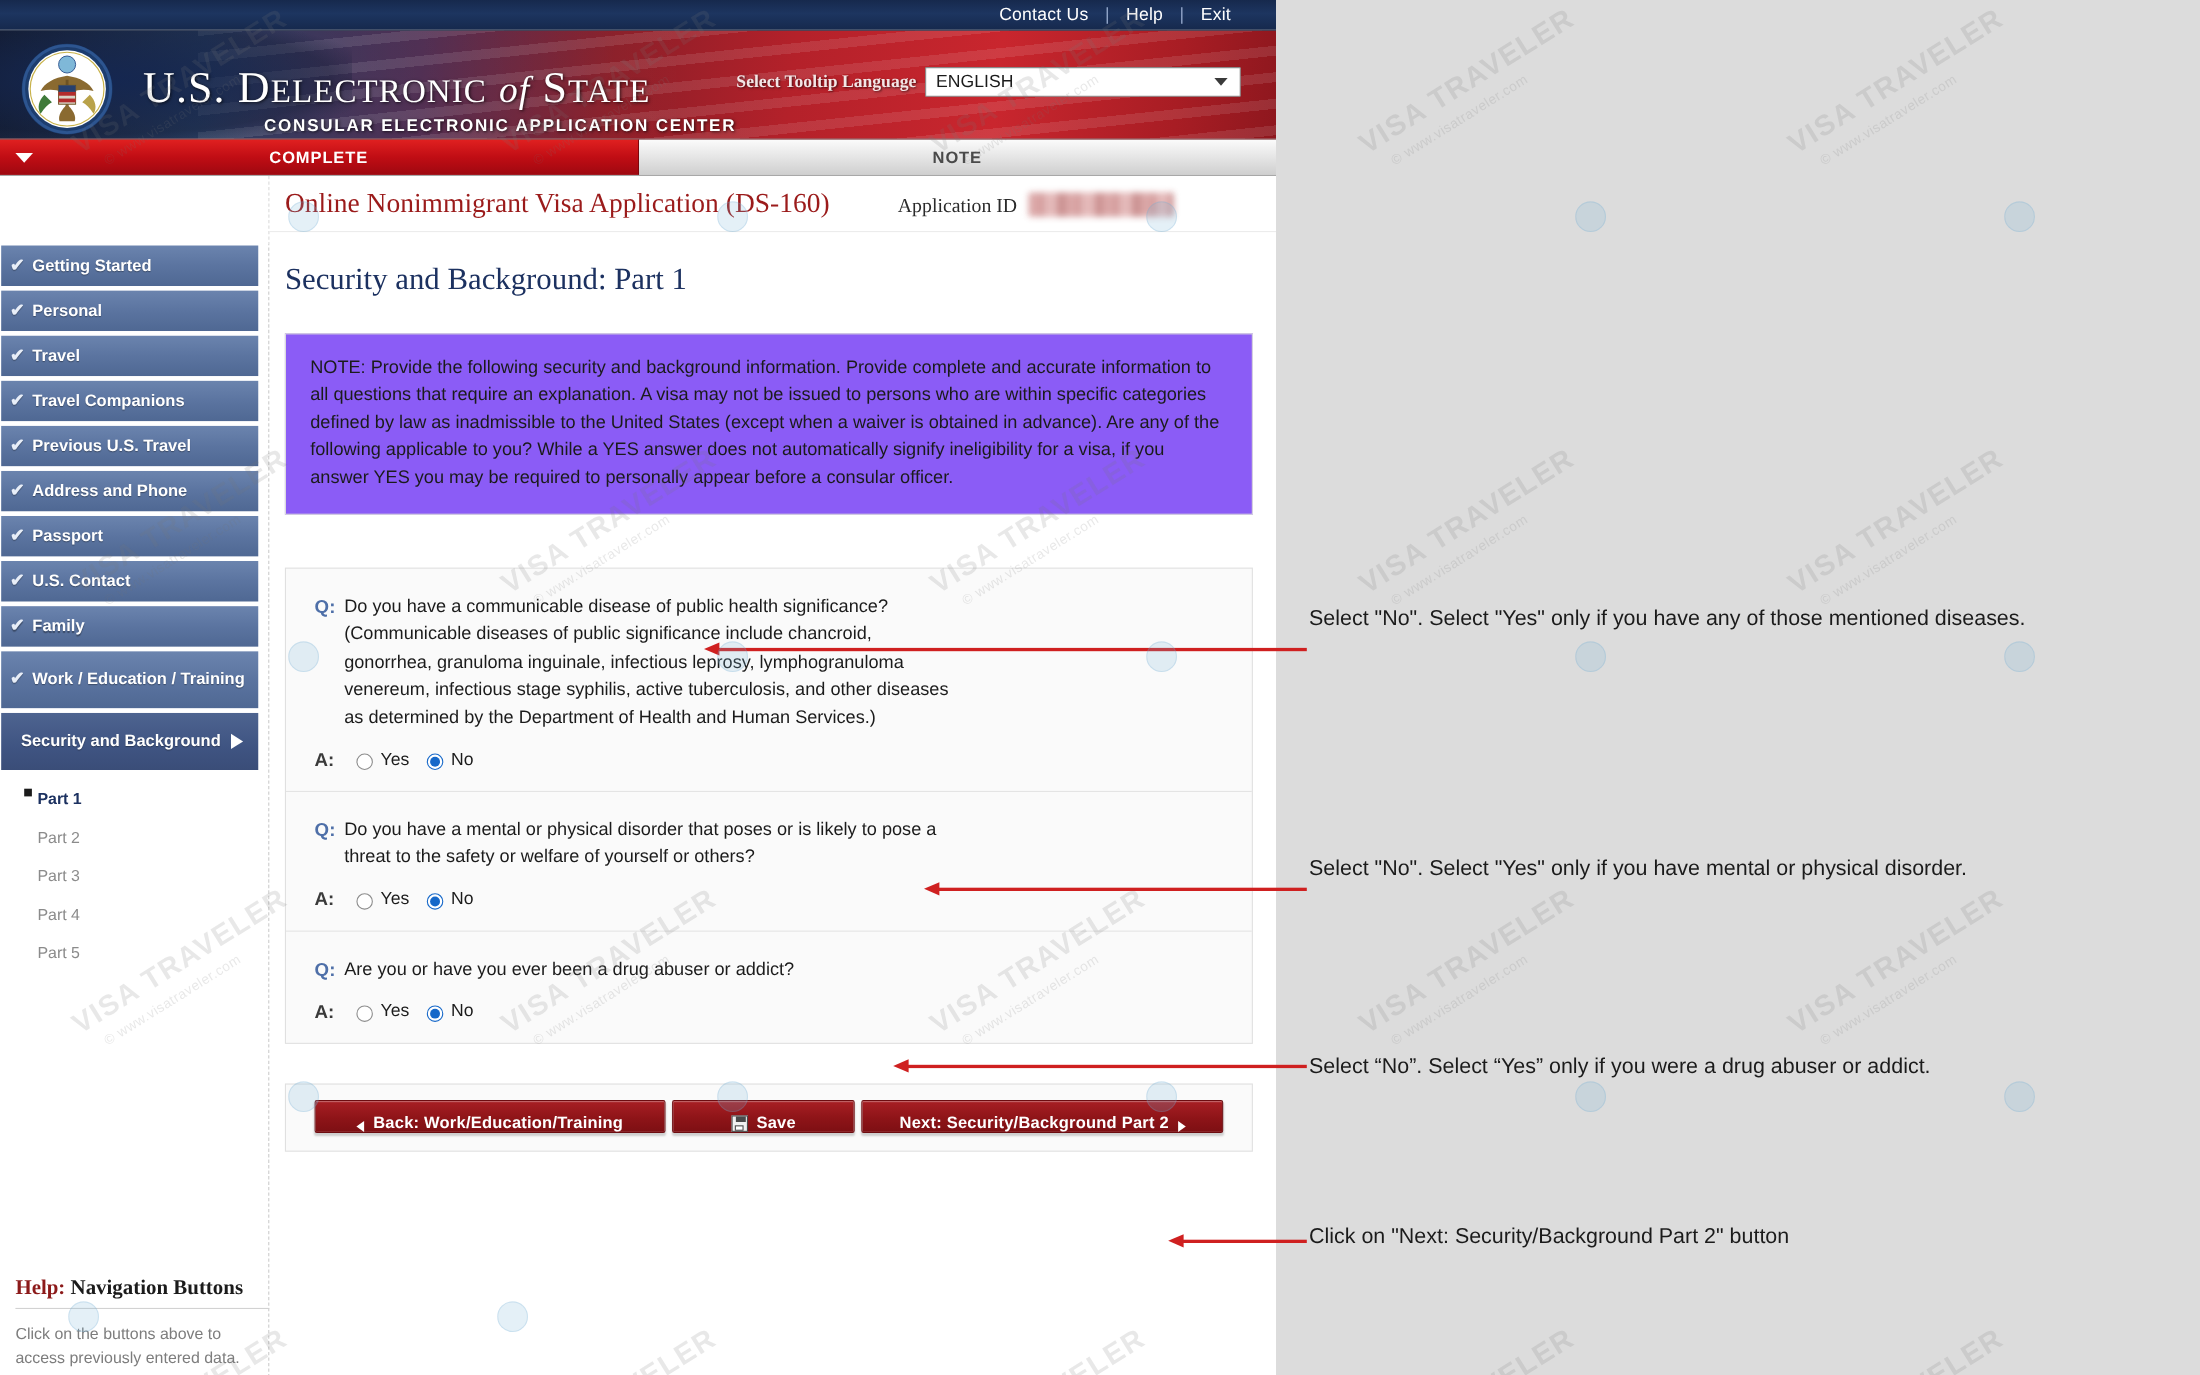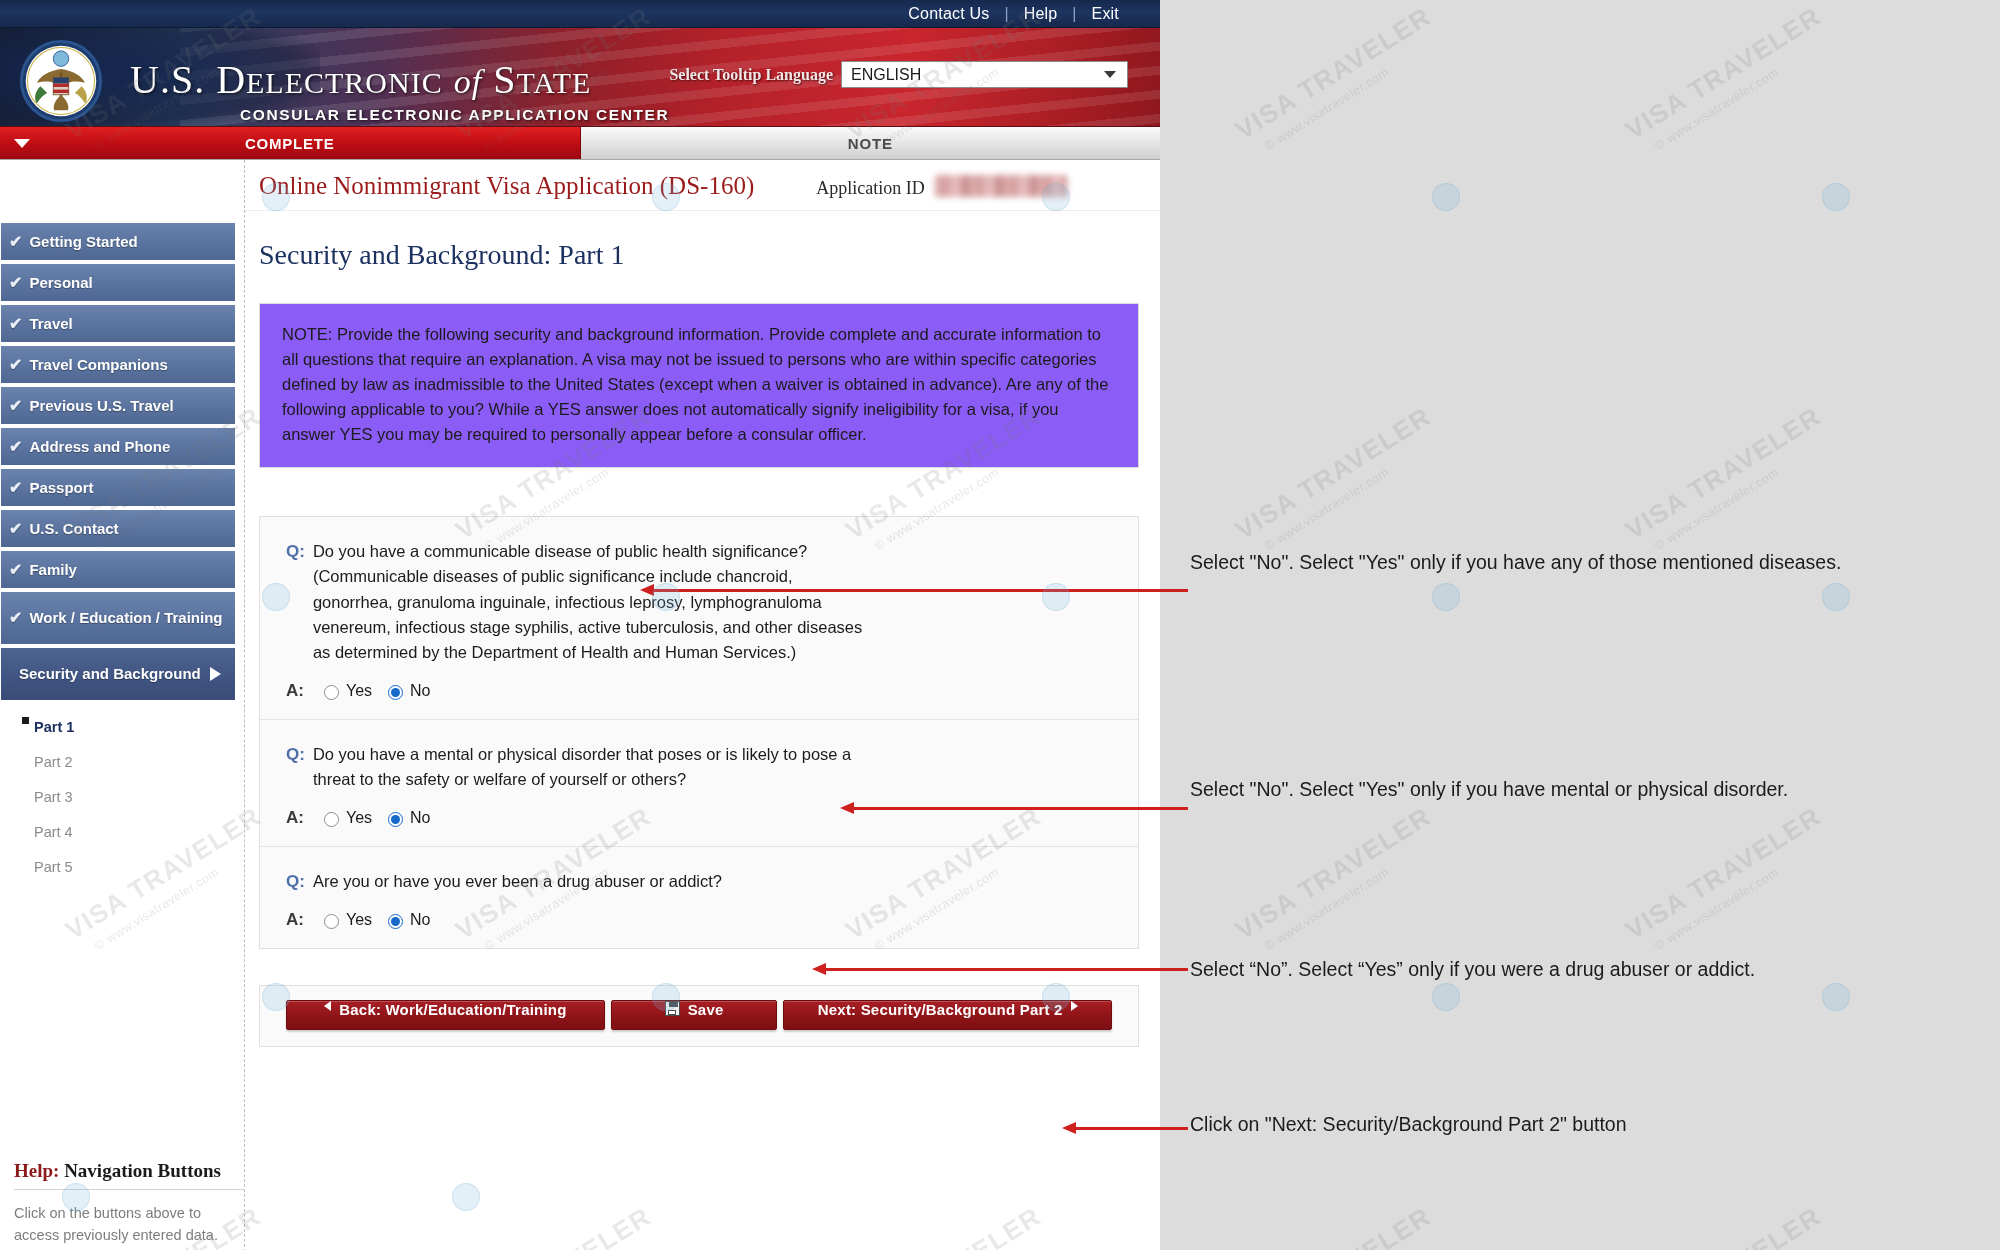--- a/index.html
+++ b/index.html
@@ -439,21 +439,21 @@
     display: flex;
     gap: 6px;
   }
   .btn {
     background: linear-gradient(180deg, #a81f24 0%, #8e1418 55%, #7d0f13 100%);
     color: #ffffff;
     font-size: 15px;
     font-weight: bold;
     height: 28px;
     display: flex;
-    align-items: flex-start;
+    align-items: flex-end;
     justify-content: center;
     padding: 0 16px;
     border: 1px solid #6d0c10;
     border-radius: 2px;
     box-shadow: inset 0 1px 0 rgba(255,255,255,.22), 0 2px 2px rgba(0,0,0,.18);
     white-space: nowrap;
     letter-spacing: .2px;
   }
   .btn .tri-left {
     width:0;height:0;

